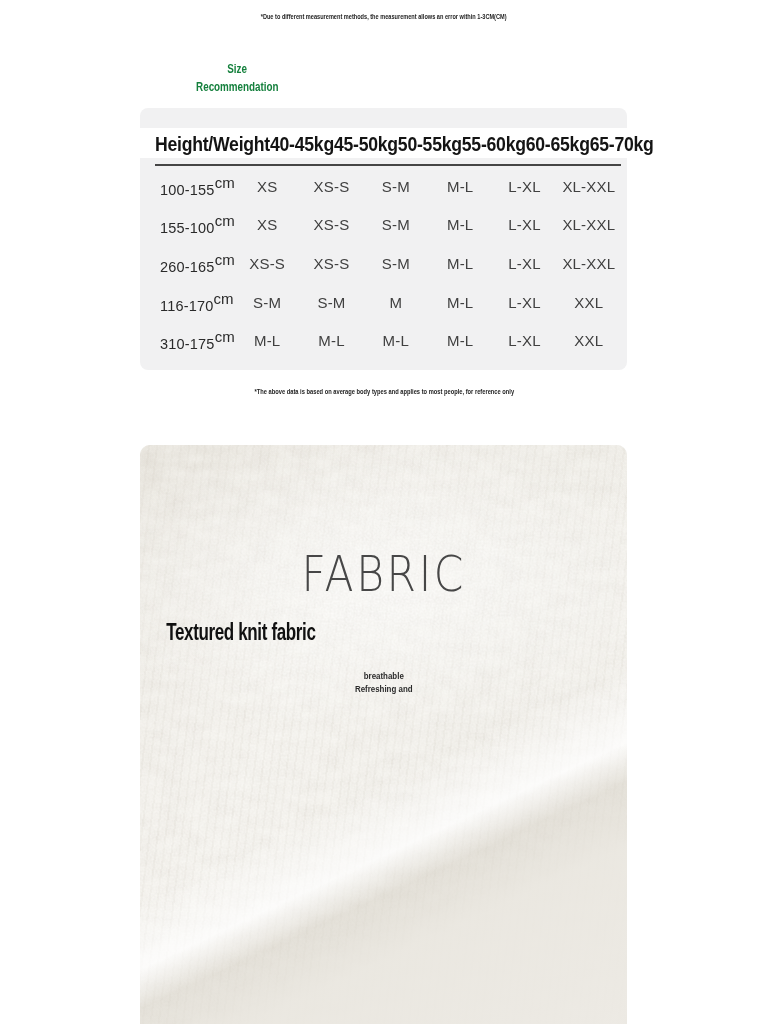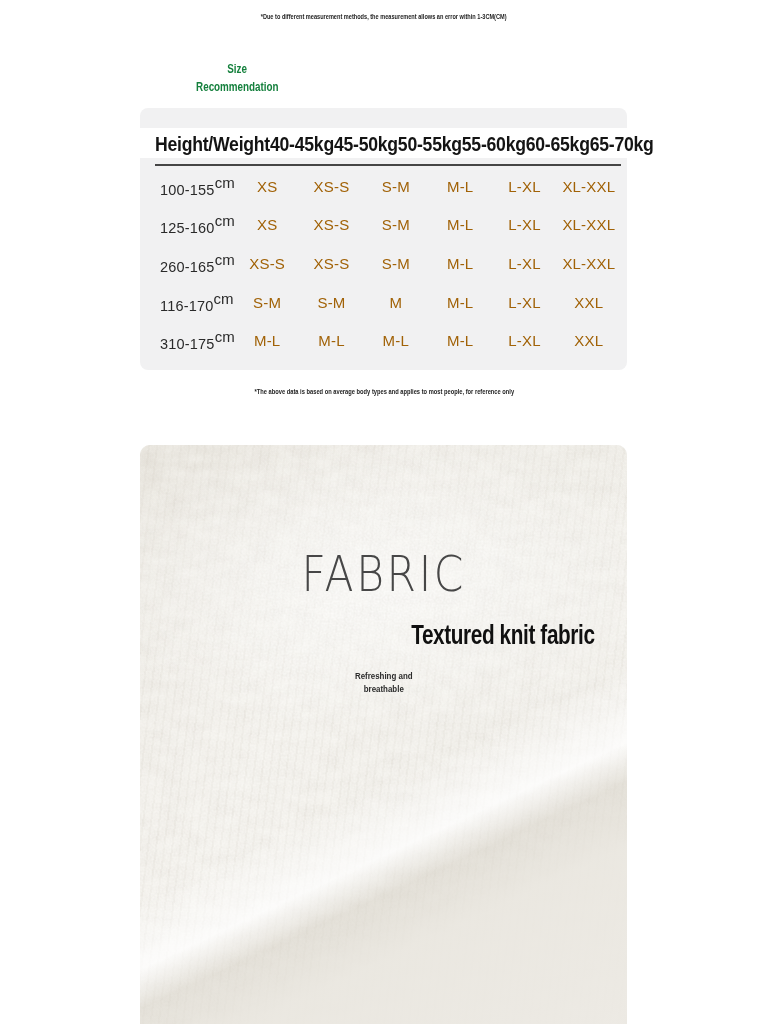--- a/index.html
+++ b/index.html
@@ -22,21 +22,21 @@
            background:#f1f1f2; border-radius:8px; }
   .header-strip { position:absolute; left:0; top:20px; width:100%; height:30px; background:#ffffff; }
   .table-header { position:absolute; left:15px; top:24px; line-height:24px; display:flex;
                   white-space:nowrap; font-size:21px; font-weight:700; color:#141414;
                   letter-spacing:-0.3px; transform:scaleX(0.84); transform-origin:left center; }
   .header-line { position:absolute; left:15px; top:56px; width:466px; height:1.5px; background:#454545; }
   .rows { position:absolute; left:15px; top:59px; width:466px; }
   .trow { display:grid; grid-template-columns:80px repeat(6,1fr); height:38.6px; align-items:center; }
   .hcell { font-size:14.5px; color:#2a2a2a; padding-left:5px; letter-spacing:0.2px; white-space:nowrap; }
   .hcell sup { font-size:15px; position:relative; top:-1px; letter-spacing:0; }
-  .cell { text-align:center; font-size:15px; color:#a16207; letter-spacing:0.2px; }
+  .cell { text-align:center; font-size:15px; color:#404040; letter-spacing:0.2px; }
 
   
   .footnote { position:absolute; top:388px; left:0; width:768px; text-align:center;
               font-size:7px; font-weight:700; color:#1d1d1d; }
   .footnote .cond { display:inline-block; transform:scaleX(0.82); transform-origin:center; }
 
   
   .fabric { position:absolute; left:140px; top:445px; width:487px; height:579px;
             border-radius:10px 10px 0 0; overflow:hidden;
             background:
@@ -46,22 +46,22 @@
               linear-gradient(115deg, #efece6 0%, #f7f5f1 35%, #f3f1ec 60%, #f6f4f0 100%); }
   .grain { position:absolute; left:0; top:0; width:487px; height:579px; }
   .fold { position:absolute; inset:0;
           background:linear-gradient(155deg, rgba(255,255,255,0) 56%, rgba(255,255,255,0.75) 65%,
                      rgba(213,208,197,0.50) 70%, rgba(234,231,224,0.92) 78%, rgba(236,233,227,0.92) 100%); }
 
   .fabric-title { position:absolute; top:100px; left:0; width:100%; text-align:center;
                   font-family:"DejaVu Sans", sans-serif; font-size:50px; font-weight:200;
                   color:#474747; letter-spacing:3px; }
   .fabric-title .cond { display:inline-block; transform:scaleX(0.85); transform-origin:center; }
-  .fabric-sub { position:absolute; top:174px; left:0; width:100%; text-align:right;
-                font-size:28px; font-weight:700; color:#101010; letter-spacing:-0.5px; }
+  .fabric-sub { position:absolute; top:174px; left:0; width:100%; text-align:left;
+                font-size:23px; font-weight:700; color:#101010; letter-spacing:-0.5px; }
   .fabric-sub .cond { display:inline-block; transform:scaleX(0.74); transform-origin:center; }
   .fabric-tag { position:absolute; top:225px; left:0; width:100%; text-align:center;
                 font-size:9px; font-weight:700; color:#2b2b2b; line-height:13px; }
   .fabric-tag .cond { display:inline-block; transform:scaleX(0.88); transform-origin:center; }
 </style>
 </head>
 <body>
 
 <div class="page">
 
@@ -93,21 +93,21 @@
         <div class="hcell"><span>100-155</span><sup>cm</sup></div>
         <div class="cell">XS</div>
         <div class="cell">XS-S</div>
         <div class="cell">S-M</div>
         <div class="cell">M-L</div>
         <div class="cell">L-XL</div>
         <div class="cell">XL-XXL</div>
       </div>
 
       <div class="trow">
-        <div class="hcell"><span>125-160</span><sup>cm</sup></div>
+        <div class="hcell"><span>155-100</span><sup>cm</sup></div>
         <div class="cell">XS</div>
         <div class="cell">XS-S</div>
         <div class="cell">S-M</div>
         <div class="cell">M-L</div>
         <div class="cell">L-XL</div>
         <div class="cell">XL-XXL</div>
       </div>
 
       <div class="trow">
         <div class="hcell"><span>260-165</span><sup>cm</sup></div>
@@ -161,18 +161,18 @@
     </svg>
     <div class="fold"></div>
 
     <div class="fabric-title">
       <span class="cond">FABRIC</span>
     </div>
     <div class="fabric-sub">
       <span class="cond">Textured knit fabric</span>
     </div>
     <div class="fabric-tag">
+      <div><span class="cond">breathable</span></div>
       <div><span class="cond">Refreshing and</span></div>
-      <div><span class="cond">breathable</span></div>
     </div>
   </div>
 
 </div>
 
 </body></html>

